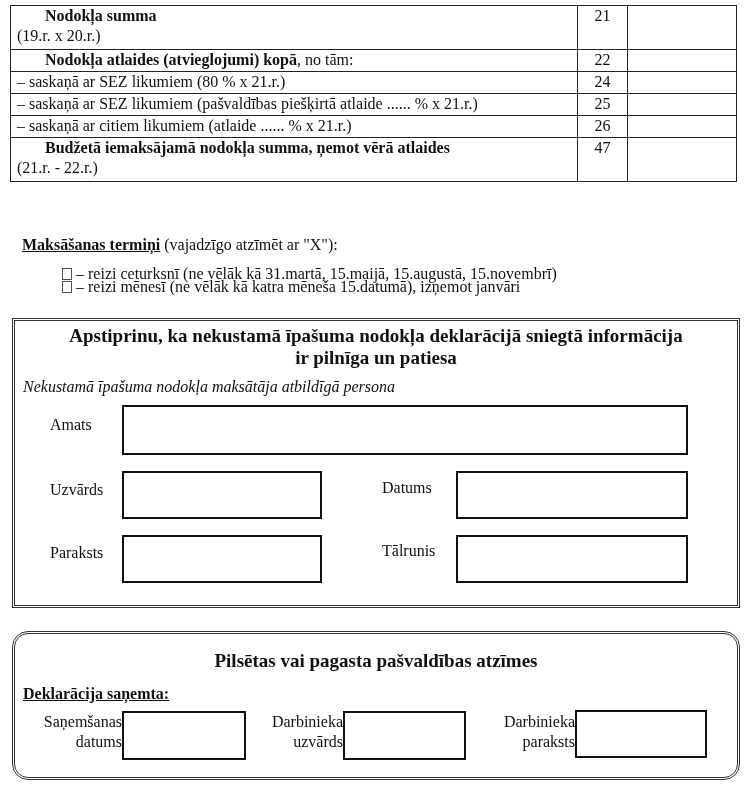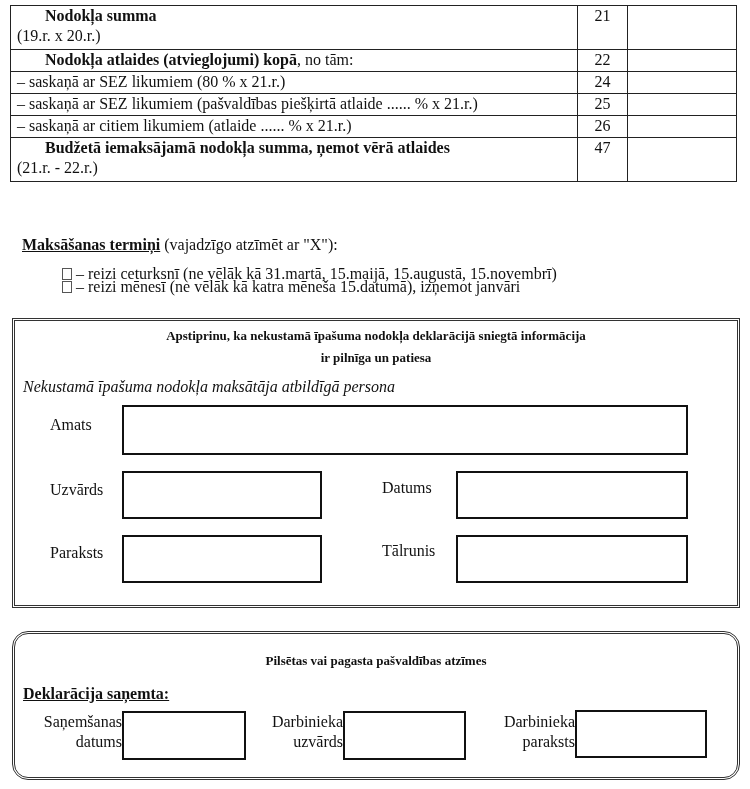--- a/index.html
+++ b/index.html
@@ -18,21 +18,21 @@
 
   
   .terms-title { left: 22px; top: 235px; line-height: 20px; }
   .u { text-decoration: underline; font-weight: bold; }
   .term-opt { left: 62px; line-height: 20px; }
   .cb { display: inline-block; width: 8px; height: 10px; border: 1px solid #555; vertical-align: -1px; margin-right: 4px; cursor: pointer; }
 
   
   .dbox { position: absolute; border: 3px double #333; box-sizing: border-box; }
   .field { position: absolute; border: 2.5px solid #111; box-sizing: border-box; background: #fff; }
-  .center-b { position: absolute; left: 0; width: 100%; text-align: center; font-weight: bold; font-size: 13px; line-height: 22px; }
+  .center-b { position: absolute; left: 0; width: 100%; text-align: center; font-weight: bold; font-size: 19px; line-height: 22px; }
   .lbl { position: absolute; line-height: 20px; }
   .rlbl { position: absolute; text-align: right; line-height: 20px; }
 </style>
 </head>
 <body>
 
 <table class="tax-table">
   <tbody>
       <tr class="tall">
     <td><span class="b">Nodokļa summa</span><br><span>(19.r. x 20.r.)</span></td>

